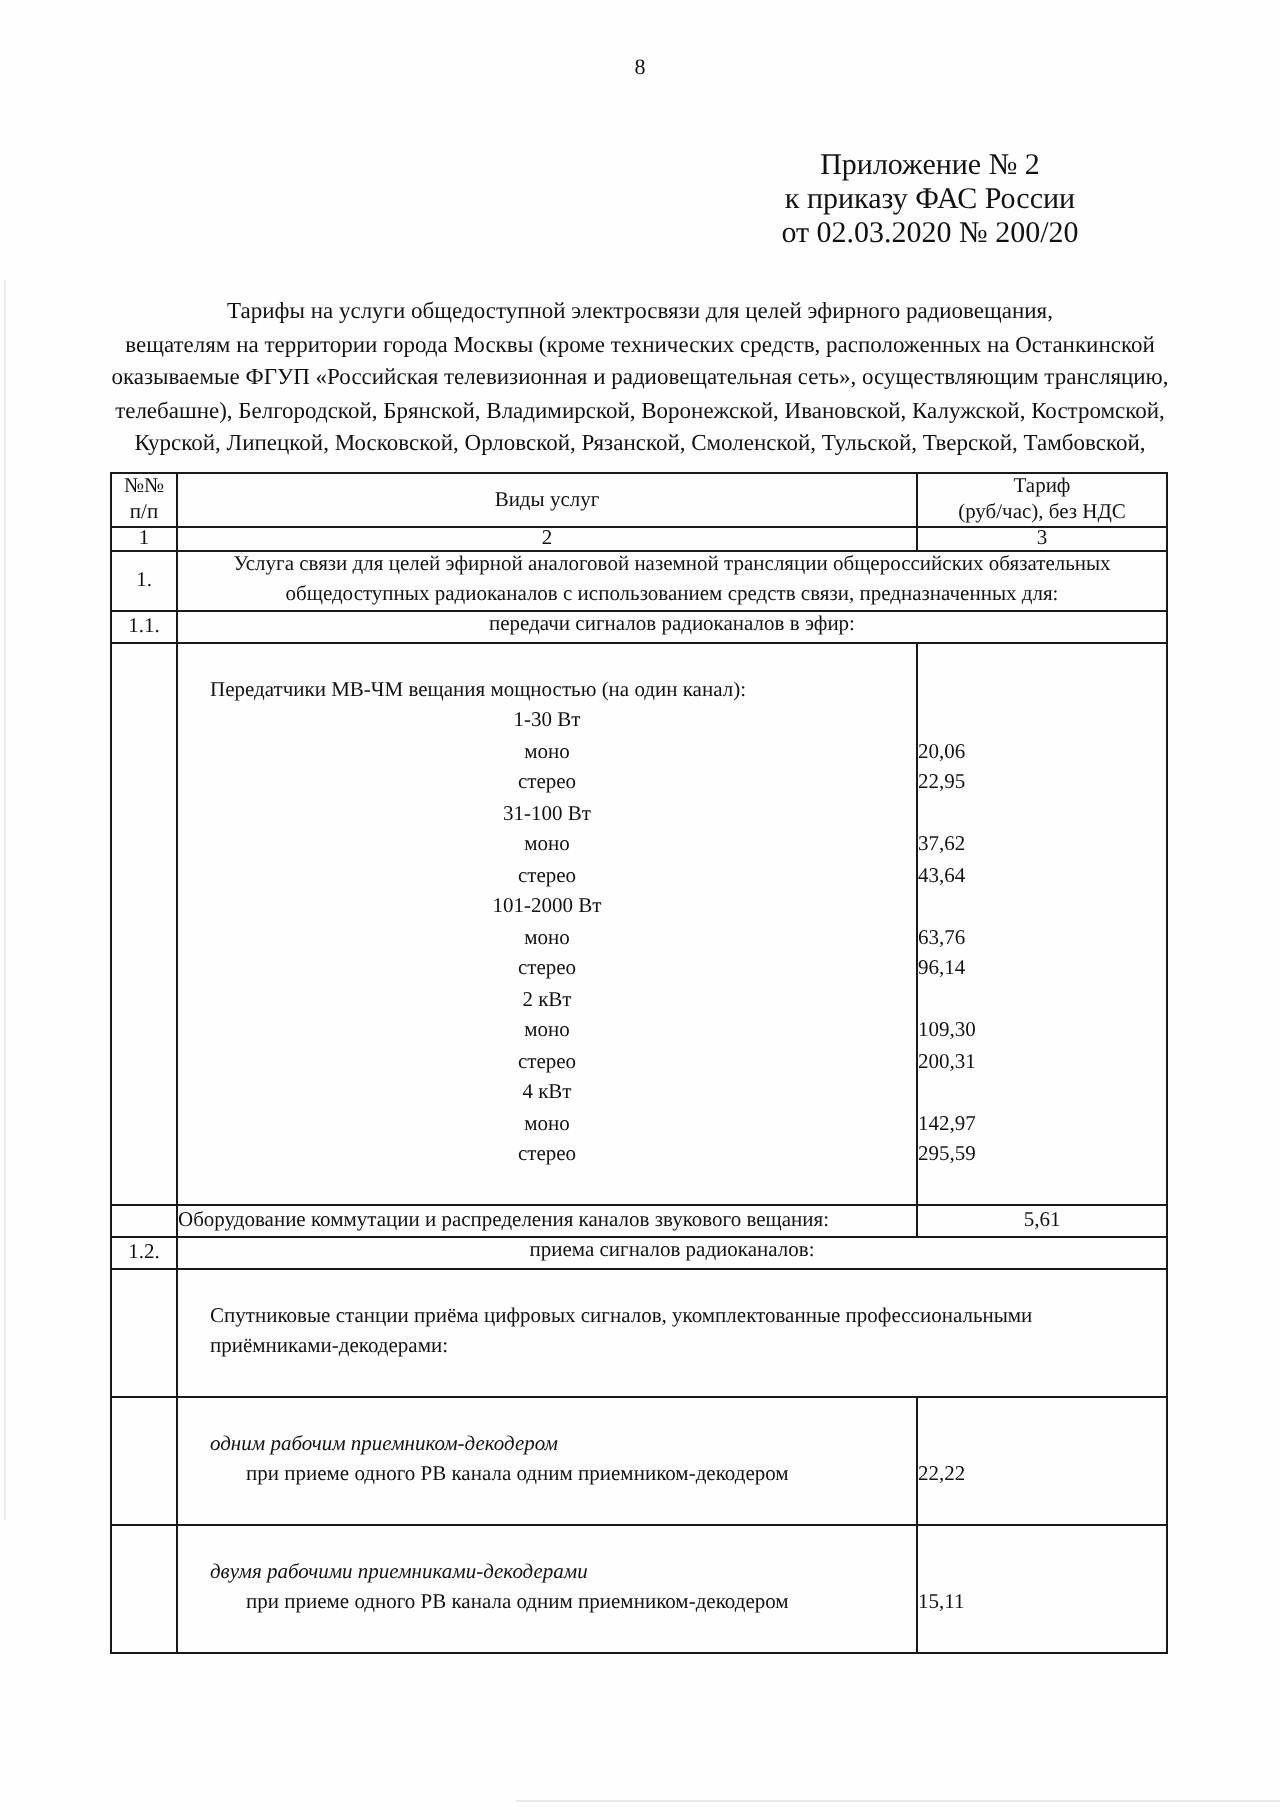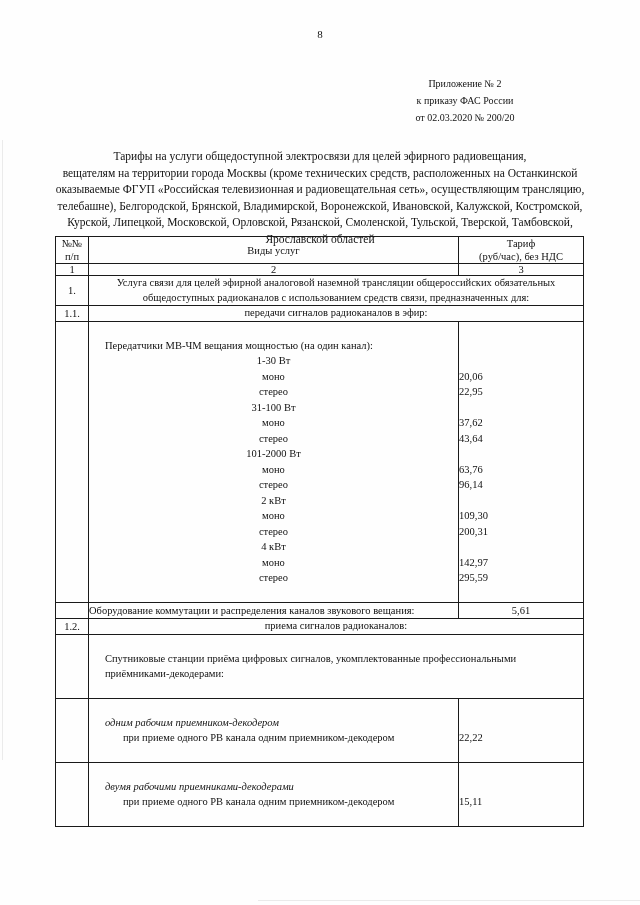--- a/index.html
+++ b/index.html
@@ -31,21 +31,21 @@
     font-size: 11px;
   }
 
   
   .appendix-block {
     position: absolute;
     top: 75px;
     left: 330px;
     width: 270px;
     text-align: center;
-    font-size: 10px;
+    font-size: 15px;
     line-height: 17px;
   }
   .appendix-block div { white-space: nowrap; }
 
   
   .doc-title {
     position: absolute;
     top: 148px;
     left: 40px;
     width: 560px;
@@ -150,21 +150,20 @@
     <div>к приказу ФАС России</div>
     <div>от 02.03.2020 № 200/20</div>
   </div>
 
   <div class="doc-title">
     <span class="l">Тарифы на услуги общедоступной электросвязи для целей эфирного радиовещания,</span>
     <span class="l">вещателям на территории города Москвы (кроме технических средств, расположенных на Останкинской</span>
     <span class="l">оказываемые  ФГУП «Российская телевизионная и радиовещательная сеть», осуществляющим трансляцию,</span>
     <span class="l">телебашне), Белгородской, Брянской, Владимирской, Воронежской, Ивановской, Калужской,  Костромской,</span>
     <span class="l">Курской, Липецкой, Московской, Орловской, Рязанской, Смоленской,  Тульской, Тверской, Тамбовской,</span>
-    <span class="l">Ярославской областей</span>
   </div>
 
   <table class="tariff-table">
     <colgroup>
       <col class="c-num">
       <col class="c-desc">
       <col class="c-price">
     </colgroup>
     <tbody>
 

